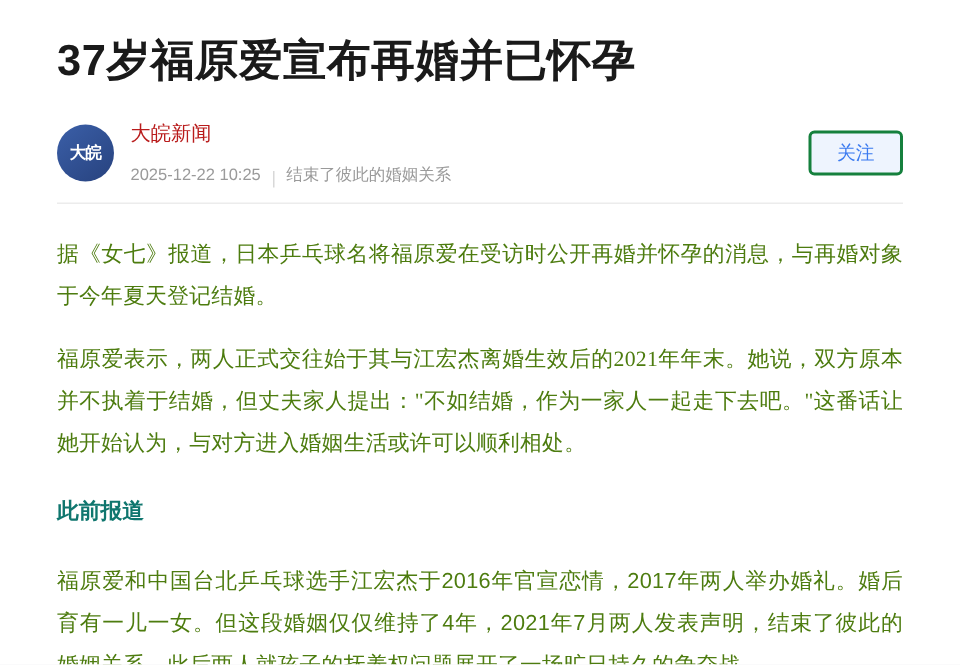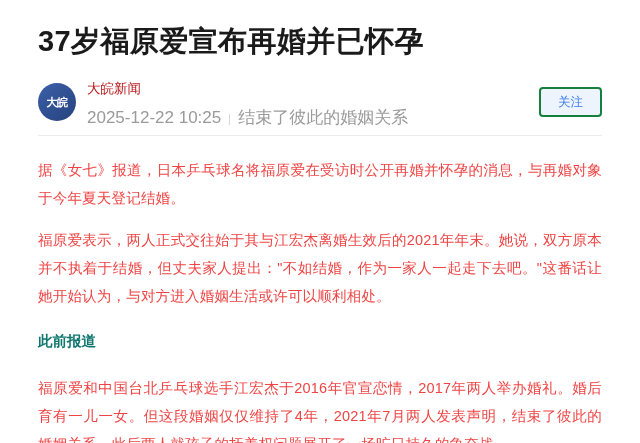--- a/index.html
+++ b/index.html
@@ -63,21 +63,21 @@
   }
   .byline-name {
     font-size: 13.5px;
     color: #b91c1c;
     line-height: 18px;
     margin-bottom: 12px;
   }
   .byline-meta {
     display: flex;
     align-items: flex-end;
-    font-size: 17px;
+    font-size: 11px;
     color: #9a9a9a;
     line-height: 15px;
   }
   .byline-divider {
     display: inline-block;
     width: 1px;
     height: 11px;
     background: #d8d8d8;
     margin: 0 8px;
   }
@@ -97,26 +97,27 @@
     height: 1px;
     background: #ececec;
     margin-top: 10px;
     margin-bottom: 0;
   }
   .body-text {
     margin: 0;
     padding-top: 20px;
     font-size: 14.5px;
     line-height: 28px;
-    color: #ef4444;
+    color: #4d7c0f;
     letter-spacing: 0.2px;
     text-align: justify;
   }
   .body-text + .body-text {
     padding-top: 14px;
+    font-family: Liberation Serif, serif;
   }
   .section-heading {
     margin: 0;
     padding-top: 18px;
     font-size: 14.5px;
     line-height: 26px;
     font-weight: bold;
     color: #0f766e;
   }
 </style>

